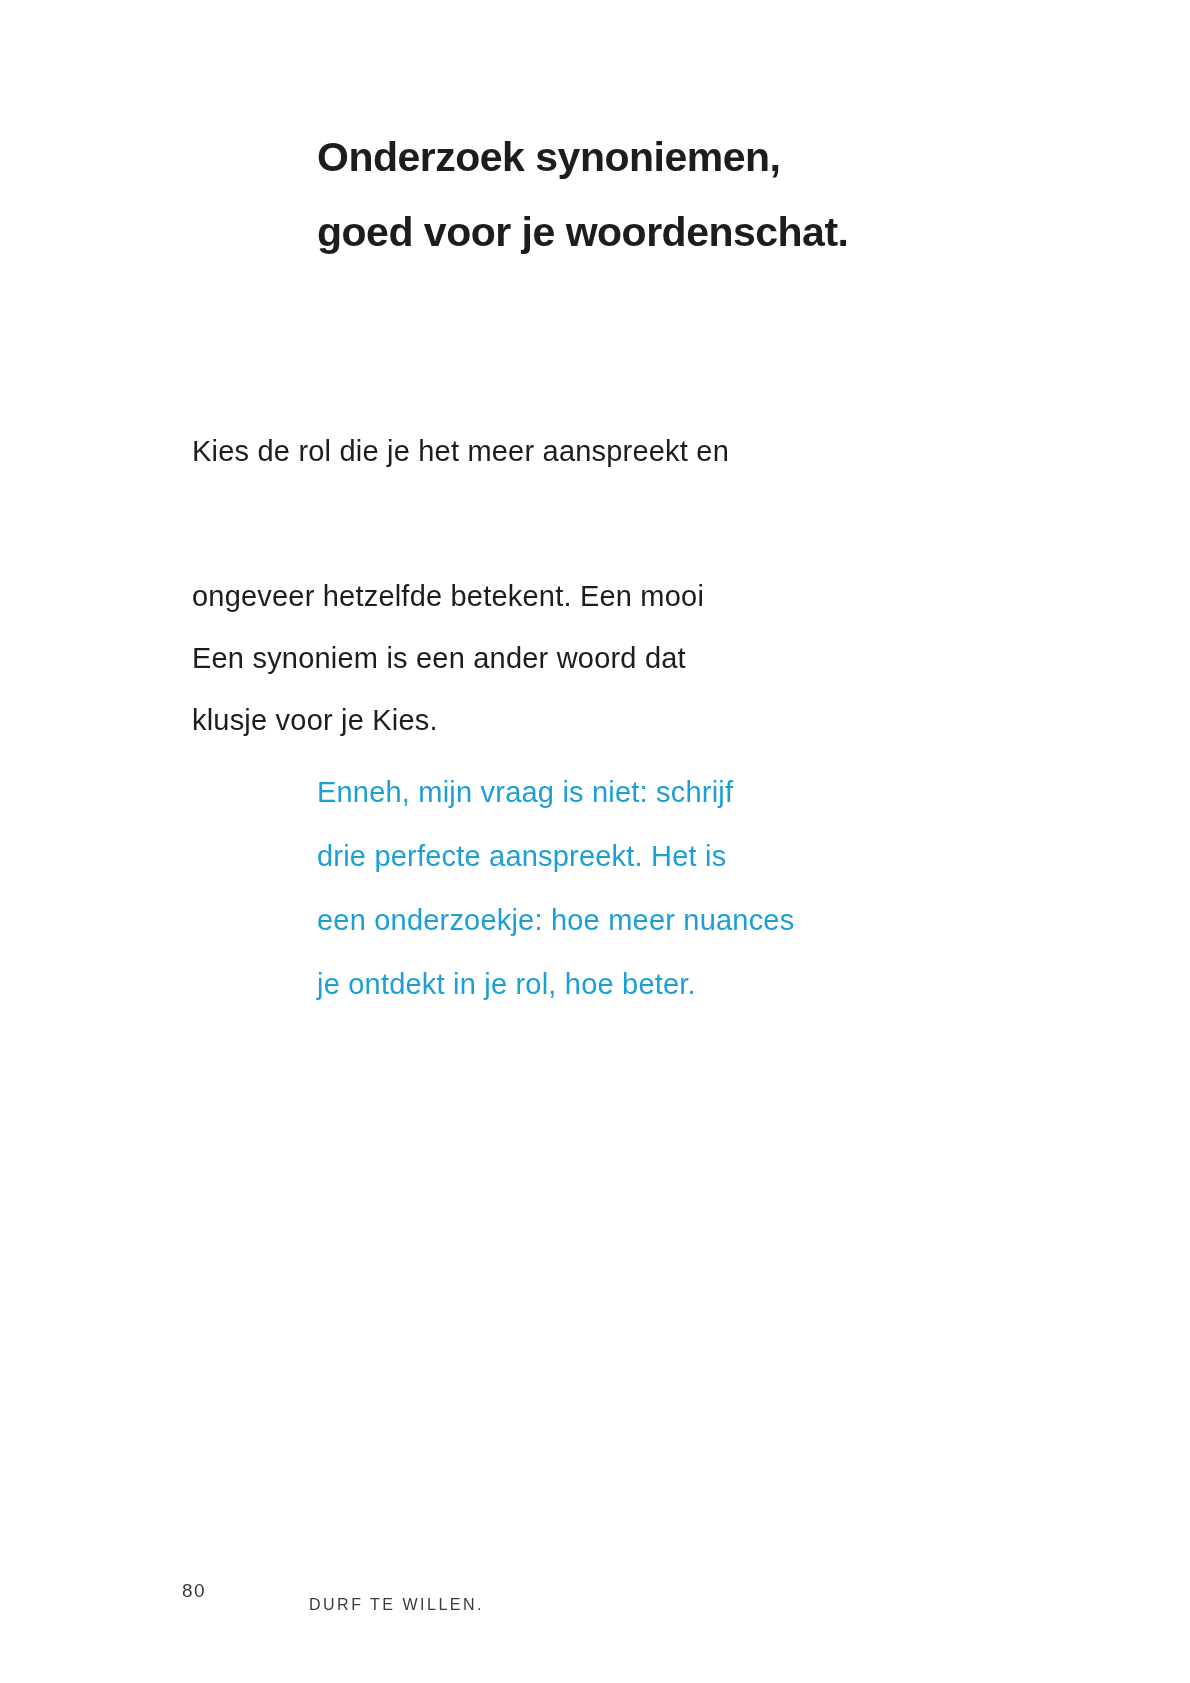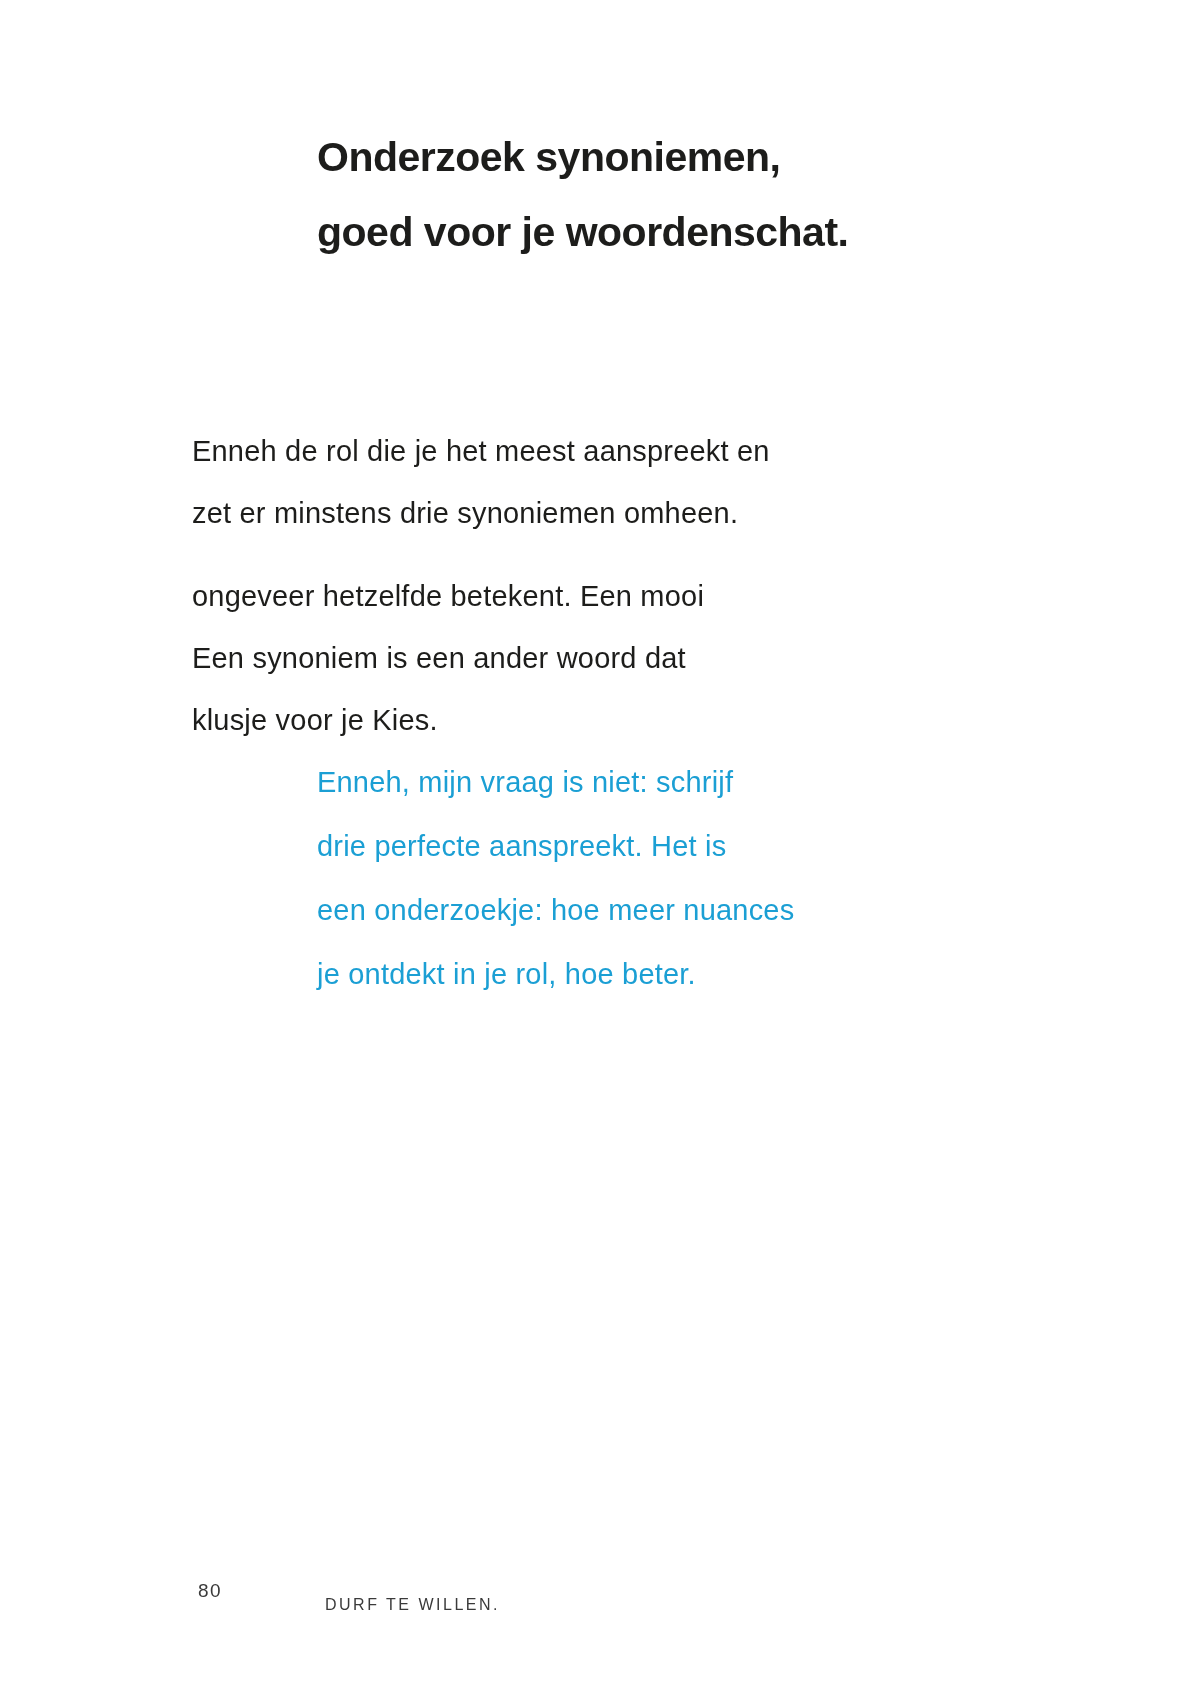--- a/index.html
+++ b/index.html
@@ -47,21 +47,20 @@
     line-height: 48px;
     letter-spacing: 0.2px;
   }
   .footer {
     position: absolute;
     left: 0;
     top: 1556px;
     width: 1012px;
     height: 40px;
     color: #3a3a3a;
-    margin-left: 16px;
   }
   .footer .page-number {
     position: absolute;
     left: 158px;
     top: 0;
     font-size: 19px;
     letter-spacing: 1.5px;
   }
   .footer .book-title {
     position: absolute;
@@ -76,31 +75,30 @@
 <body>
 
 <div class="page">
 
   <h1 class="title-block">
     <span class="line">Onderzoek synoniemen,</span>
     <span class="line">goed voor je woordenschat.</span>
   </h1>
 
   <p class="para para-1">
-    <span class="line">Enneh de rol die je het meest aanspreekt en</span>
-    <span class="line">zet er minstens drie synoniemen omheen.</span>
+    <span class="line">Kies de rol die je het meer aanspreekt en</span>
   </p>
 
   <p class="para para-2">
     <span class="line">ongeveer hetzelfde betekent. Een mooi</span>
     <span class="line">Een synoniem is een ander woord dat</span>
     <span class="line">klusje voor je Kies.</span>
   </p>
 
-  <p class="callout" style="color: rgb(27, 159, 212);">
+  <p class="callout" style="color: rgb(27, 159, 212); margin-top: 10px;">
     <span class="line">Enneh, mijn vraag is niet: schrijf</span>
     <span class="line">drie perfecte aanspreekt. Het is</span>
     <span class="line">een onderzoekje: hoe meer nuances</span>
     <span class="line">je ontdekt in je rol, hoe beter.</span>
   </p>
 
   <div class="footer">
     <span class="page-number">80</span>
     <span class="book-title">DURF TE WILLEN.</span>
   </div>

